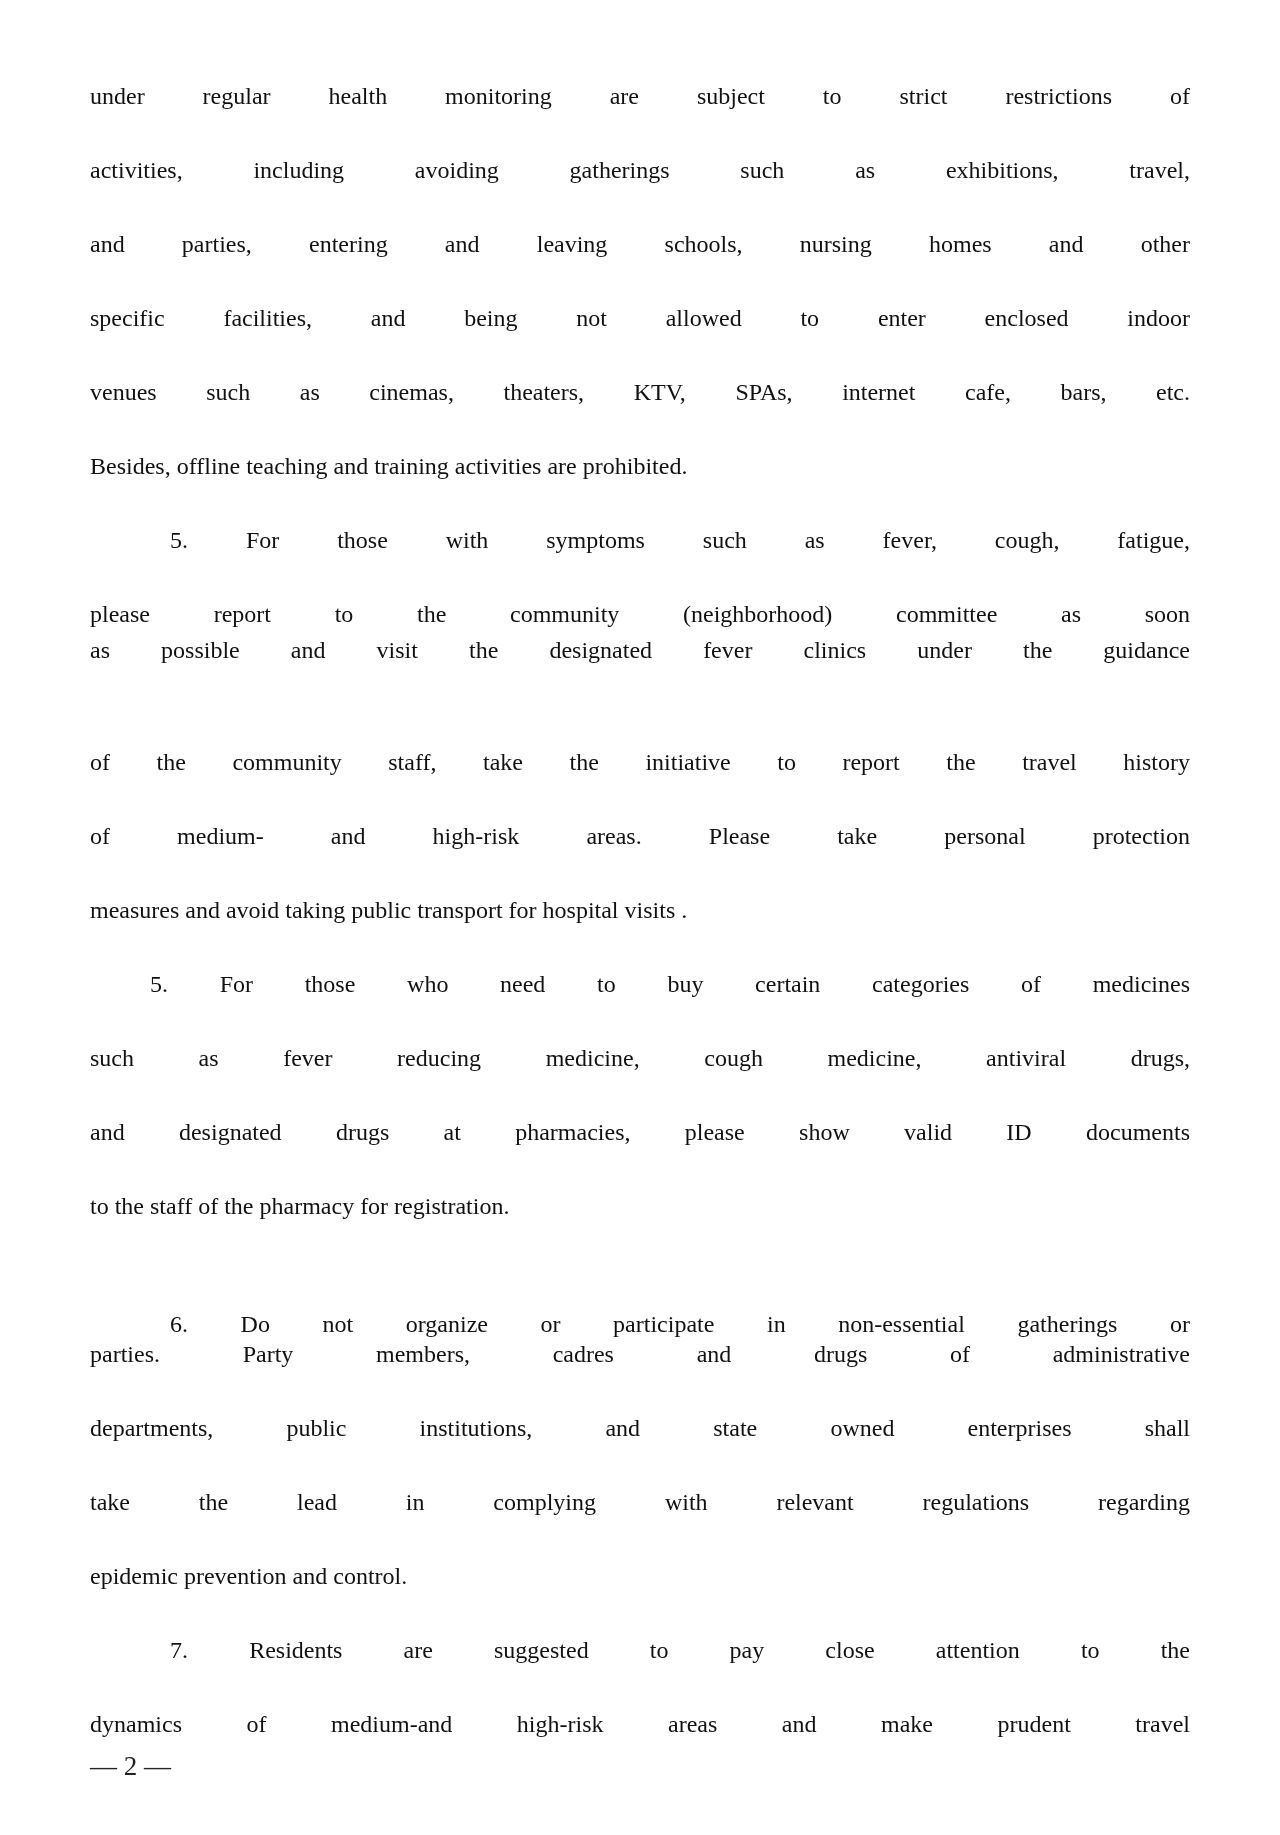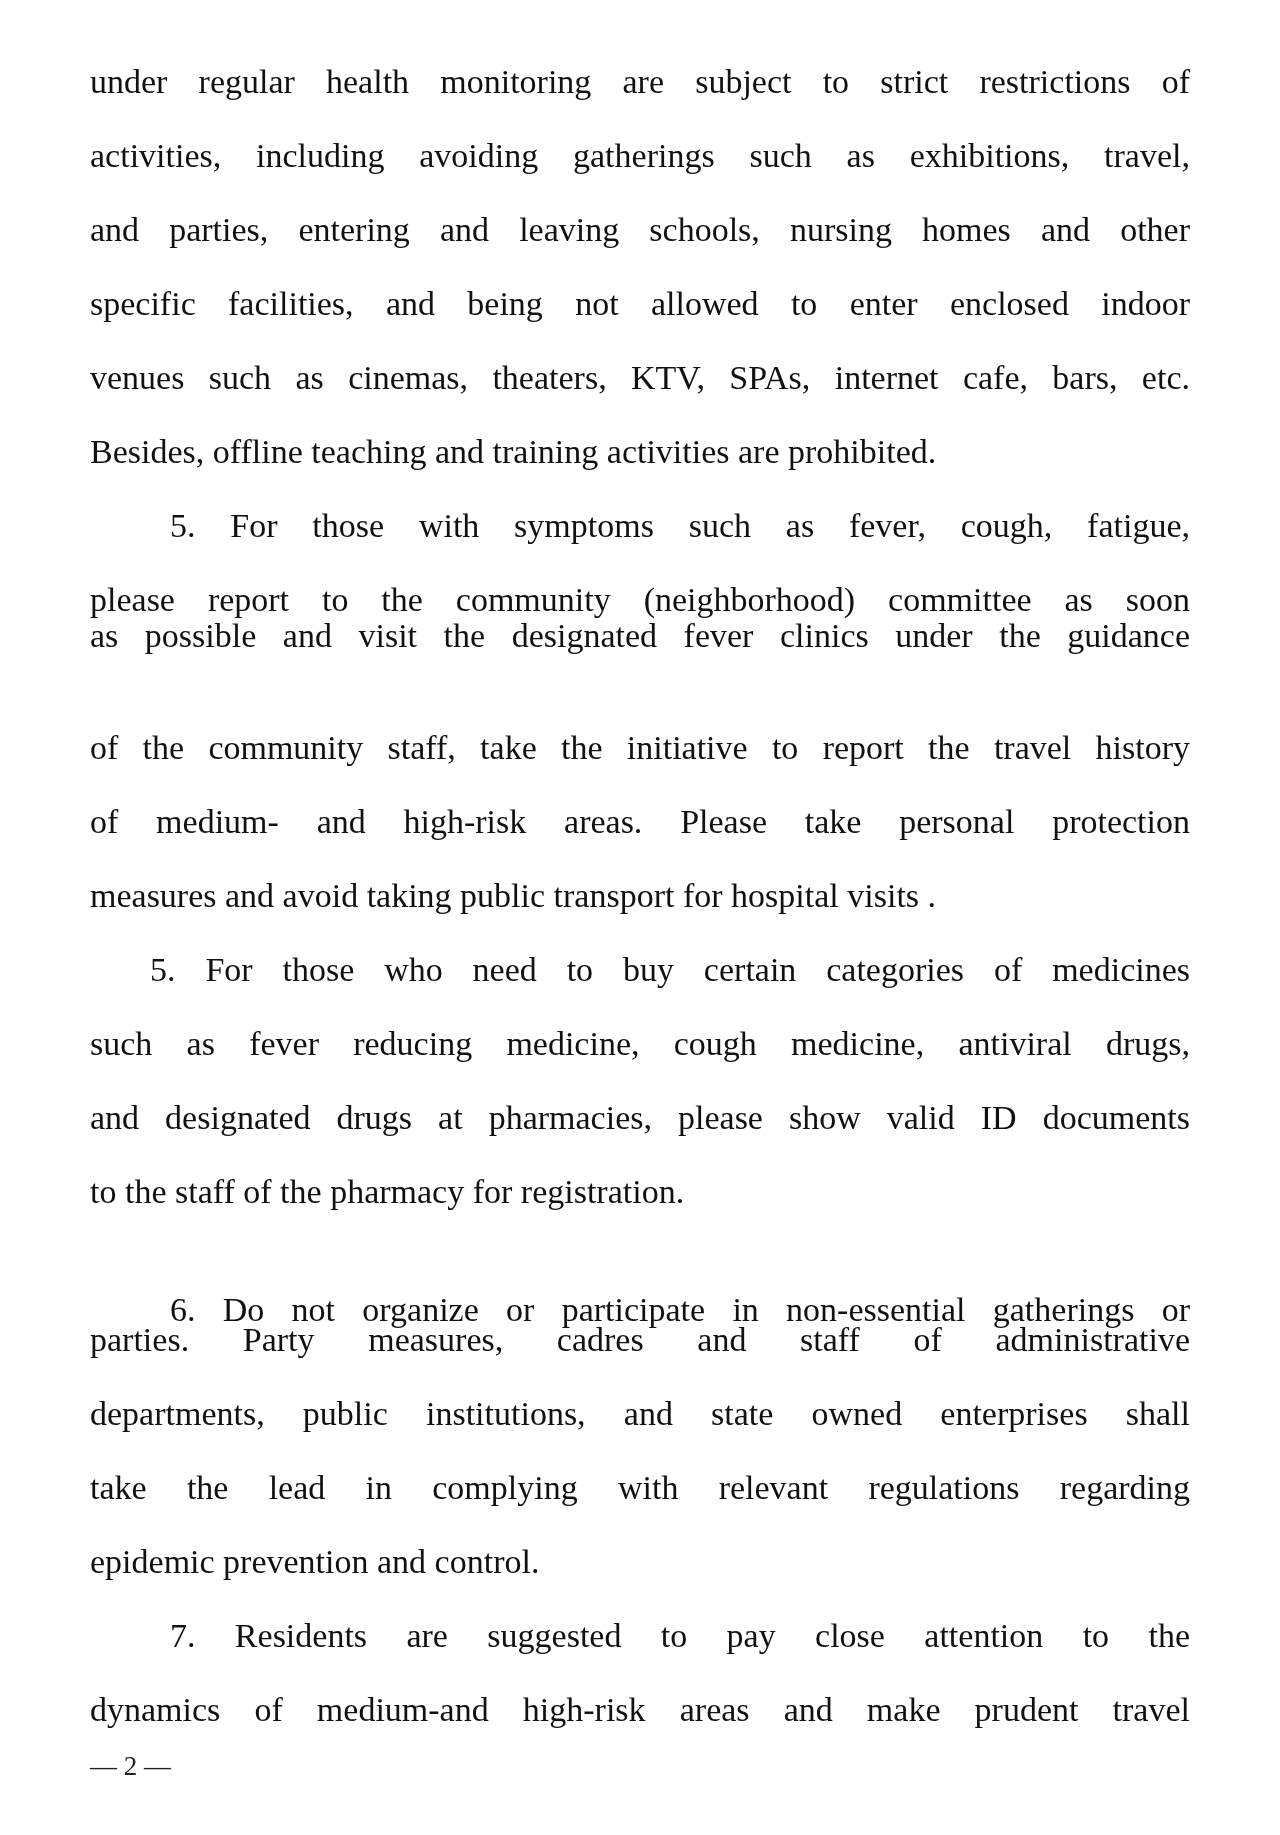--- a/index.html
+++ b/index.html
@@ -27,25 +27,26 @@
     position: absolute;
     left: 90px;
     top: 0;
     width: 1100px;
   }
   .line {
     position: absolute;
     left: 0;
     width: 1100px;
     height: 74px;
-    font-size: 34px;
+    font-size: 24px;
     line-height: 40px;
     white-space: nowrap;
     text-align: justify;
     text-align-last: justify;
+    margin-top: 14px;
   }
   .line.last {
     text-align: center;
     text-align-last: left;
   }
   .line.first-4, .line.first-6, .line.first-7 { padding-left: 80px; width: 1020px; }
   .line.first-5 { padding-left: 60px; width: 1040px; }
   .page-number {
     position: absolute;
     left: 90px;
@@ -76,21 +77,21 @@
     <div class="line" style="top:728px">of the community staff, take the initiative to report the travel history</div>
     <div class="line" style="top:802px">of medium- and high-risk areas. Please take personal protection</div>
     <div class="line last" style="top:876px">measures and avoid taking public transport for hospital visits .</div>
 
     <div class="line first-5" style="top:950px">5. For those who need to buy certain categories of medicines</div>
     <div class="line" style="top:1024px">such as fever reducing medicine, cough medicine, antiviral drugs,</div>
     <div class="line" style="top:1098px">and designated drugs at pharmacies, please show valid ID documents</div>
     <div class="line last" style="top:1172px">to the staff of the pharmacy for registration.</div>
 
     <div class="line first-6" style="top:1290px">6. Do not organize or participate in non-essential gatherings or</div>
-    <div class="line" style="top:1320px">parties. Party measures, cadres and staff of administrative</div>
+    <div class="line" style="top:1320px">parties. Party members, cadres and drugs of administrative</div>
     <div class="line" style="top:1394px">departments, public institutions, and state owned enterprises shall</div>
     <div class="line" style="top:1468px">take the lead in complying with relevant regulations regarding</div>
     <div class="line last" style="top:1542px">epidemic prevention and control.</div>
 
     <div class="line first-7" style="top:1616px">7. Residents are suggested to pay close attention to the</div>
     <div class="line" style="top:1690px">dynamics of medium-and high-risk areas and make prudent travel</div>
   </div>
 
   <div class="page-number">— 2 —</div>
 </div>

